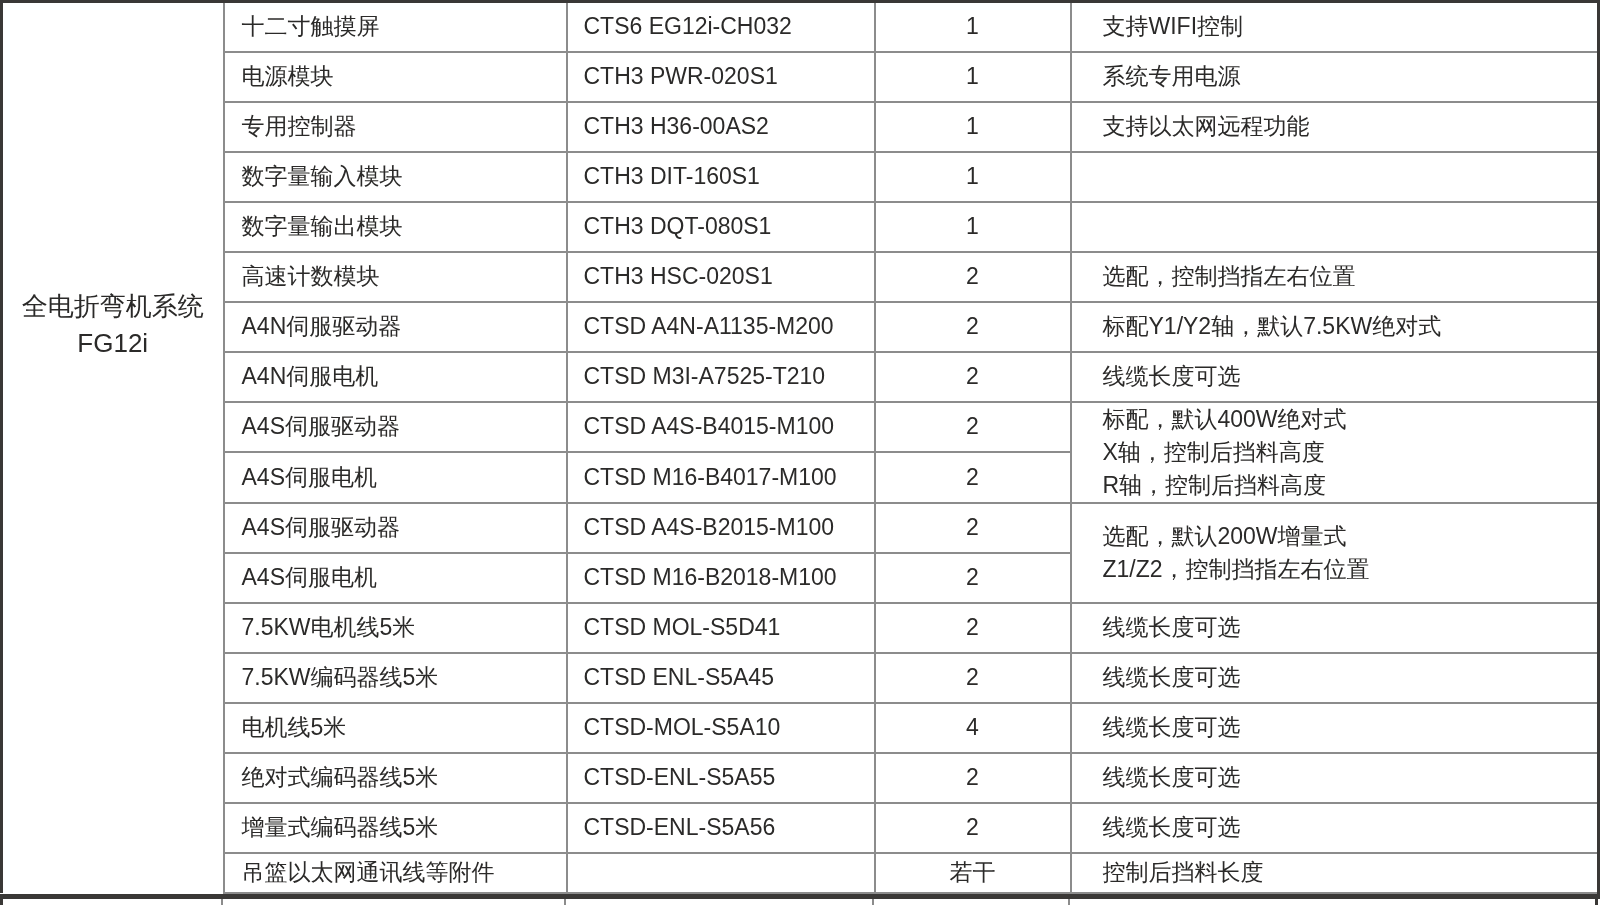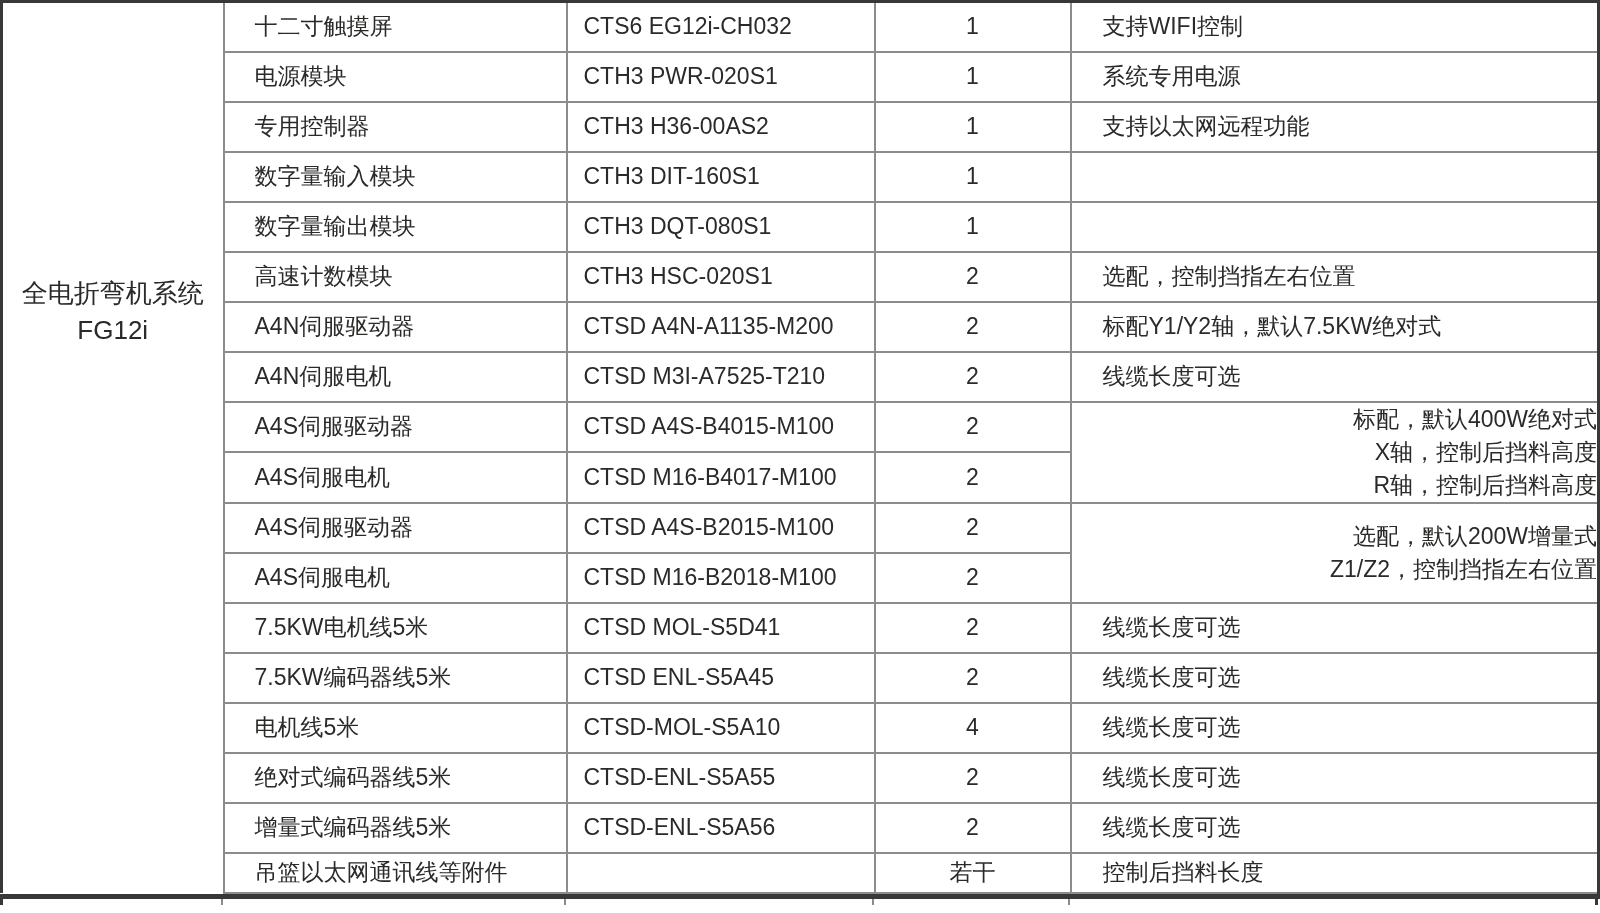--- a/index.html
+++ b/index.html
@@ -27,28 +27,28 @@
   td{
     border:2px solid var(--grid);
     padding:0;vertical-align:middle;
     font-size:23px;color:var(--text);
     overflow:hidden;white-space:nowrap;
   }
   tr.r{height:50px;}
   tr.r-last{height:40px;}
   td.system-cell{position:relative;border-bottom:none;}
   .system-text{
-    position:absolute;left:0;top:272px;width:100%;
+    position:absolute;left:0;top:285px;width:100%;
     text-align:center;font-size:26px;line-height:37px;white-space:nowrap;
   }
-  td.c-name{padding-left:30px;text-align:left;}
+  td.c-name{padding-left:17px;text-align:left;}
   td.c-model{padding-left:16px;text-align:left;}
   td.c-qty{text-align:center;}
   td.c-remark{padding-left:31px;text-align:left;margin-left:28px;}
-  td.c-remark .remark-line{line-height:33px;text-align:right;}
+  td.c-remark .remark-line{line-height:33px;}
   .bottom-bar{width:1600px;height:5px;background:var(--dark);}
   .stub-strip{position:relative;width:1600px;height:6px;background:var(--bg);}
   .stub-strip .stub{position:absolute;top:0;height:6px;width:2px;background:var(--grid);}
   .stub-strip .stub.edge{width:3px;background:var(--dark);}
 </style>
 </head>
 <body>
 
 <div class="page">
   <table class="spec-table">

